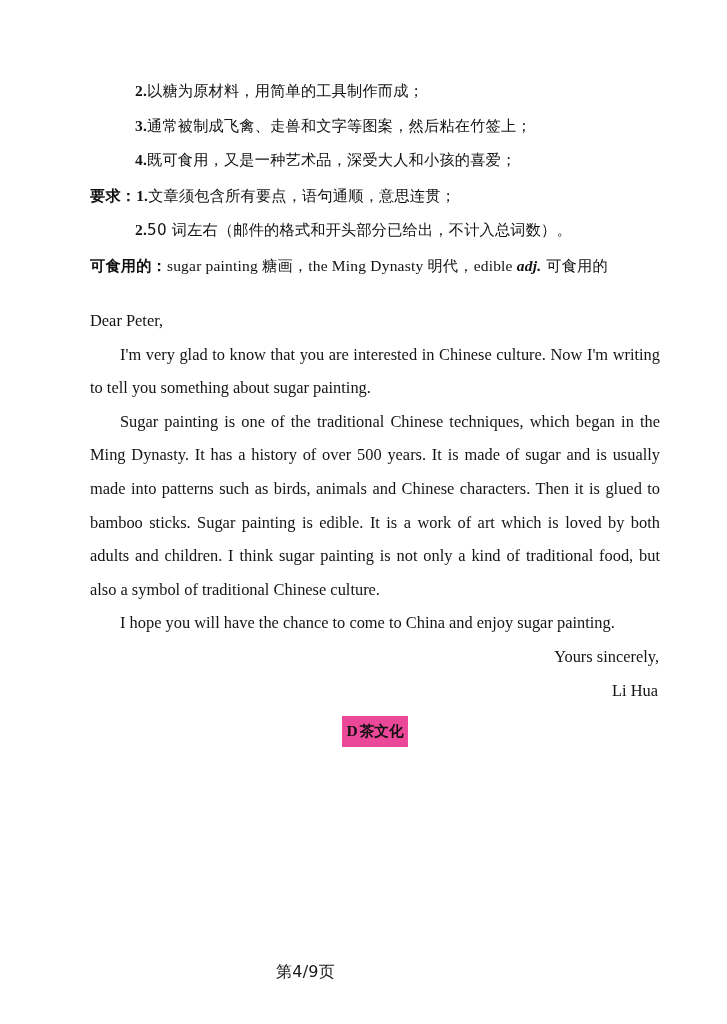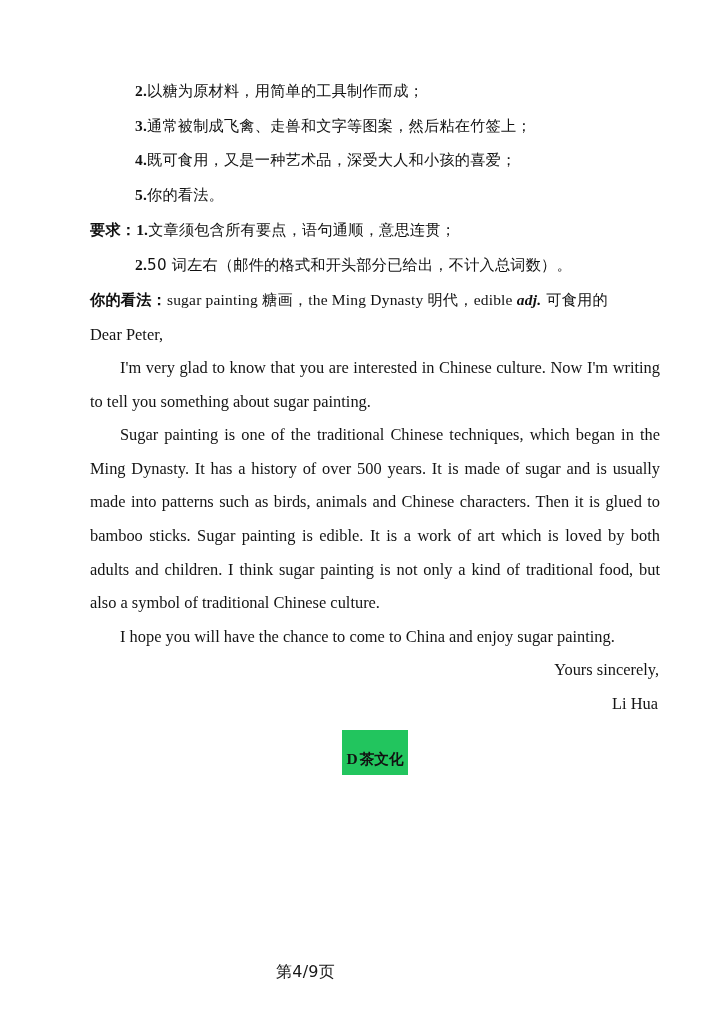--- a/index.html
+++ b/index.html
@@ -86,21 +86,21 @@
   }
 
   
   .en {
     font-family: "Liberation Serif", "DejaVu Serif", serif;
     font-size: 16.4px;
     line-height: 33.6px;
     color: #141414;
   }
   .salutation {
-    margin-top: 0;
+    margin-top: 21px;
   }
   .en-para {
     text-align: justify;
     text-align-last: left;
     text-indent: 30px;
     margin: 0;
   }
   .sig {
     text-align: right;
     margin: 0;
@@ -109,22 +109,22 @@
   .sig.second { padding-right: 2px; }
 
   
   .sec-head-wrap {
     text-align: center;
     margin-top: 9px;
     line-height: 26px;
   }
   .sec-head {
     display: inline-block;
-    background: #22c55e;
-    padding: 16px 5px 3px 5px;
+    background: #ec4899;
+    padding: 2px 5px 3px 5px;
     font-family: "DejaVu Sans", "Liberation Sans", sans-serif;
     font-size: 14.6px;
     font-weight: bold;
     color: #111111;
   }
   .sec-head .letter {
     font-family: "Liberation Serif", serif;
     font-weight: bold;
     font-size: 15.5px;
     margin-right: 2px;
@@ -173,40 +173,37 @@
       </div>
 
       <div class="bullet-line">
         <span class="bullet-num">3.</span><span>通常被制成飞禽、走兽和文字等图案，然后粘在竹签上；</span>
       </div>
 
       <div class="bullet-line">
         <span class="bullet-num">4.</span><span>既可食用，又是一种艺术品，深受大人和小孩的喜爱；</span>
       </div>
 
-      <div class="bullet-line">
-        <span class="bullet-num">5.</span><span>你的看法。</span>
-      </div>
 
     </div>
 
     <div class="cn req-block">
 
       <div class="req-line-1">
         <span class="label-bold">要求：</span><span class="num-bold">1.</span><span>文章须包含所有要点，语句通顺，意思连贯；</span>
       </div>
 
       <div class="req-line-2">
         <span class="num-bold">2.</span><span>50 词左右（邮件的格式和开头部分已给出，不计入总词数）。</span>
       </div>
 
     </div>
 
     <div class="cn vocab-line">
-      <span class="label-bold">你的看法：</span><span class="vocab-en">sugar painting </span><span>糖画，</span><span class="vocab-en">the Ming Dynasty </span><span>明代，</span><span class="vocab-en">edible </span><span class="vocab-it">adj.</span><span> 可食用的</span>
+      <span class="label-bold">可食用的：</span><span class="vocab-en">sugar painting </span><span>糖画，</span><span class="vocab-en">the Ming Dynasty </span><span>明代，</span><span class="vocab-en">edible </span><span class="vocab-it">adj.</span><span> 可食用的</span>
     </div>
 
     <div class="en">
 
       <div class="salutation">Dear Peter,</div>
 
       <p class="en-para">I'm very glad to know that you are interested in Chinese culture. Now I'm writing to tell you something about sugar painting.</p>
 
       <p class="en-para">Sugar painting is one of the traditional Chinese techniques, which began in the Ming Dynasty. It has a history of over 500 years. It is made of sugar and is usually made into patterns such as birds, animals and Chinese characters. Then it is glued to bamboo sticks. Sugar painting is edible. It is a work of art which is loved by both adults and children. I think sugar painting is not only a kind of traditional food, but also a symbol of traditional Chinese culture.</p>
 

